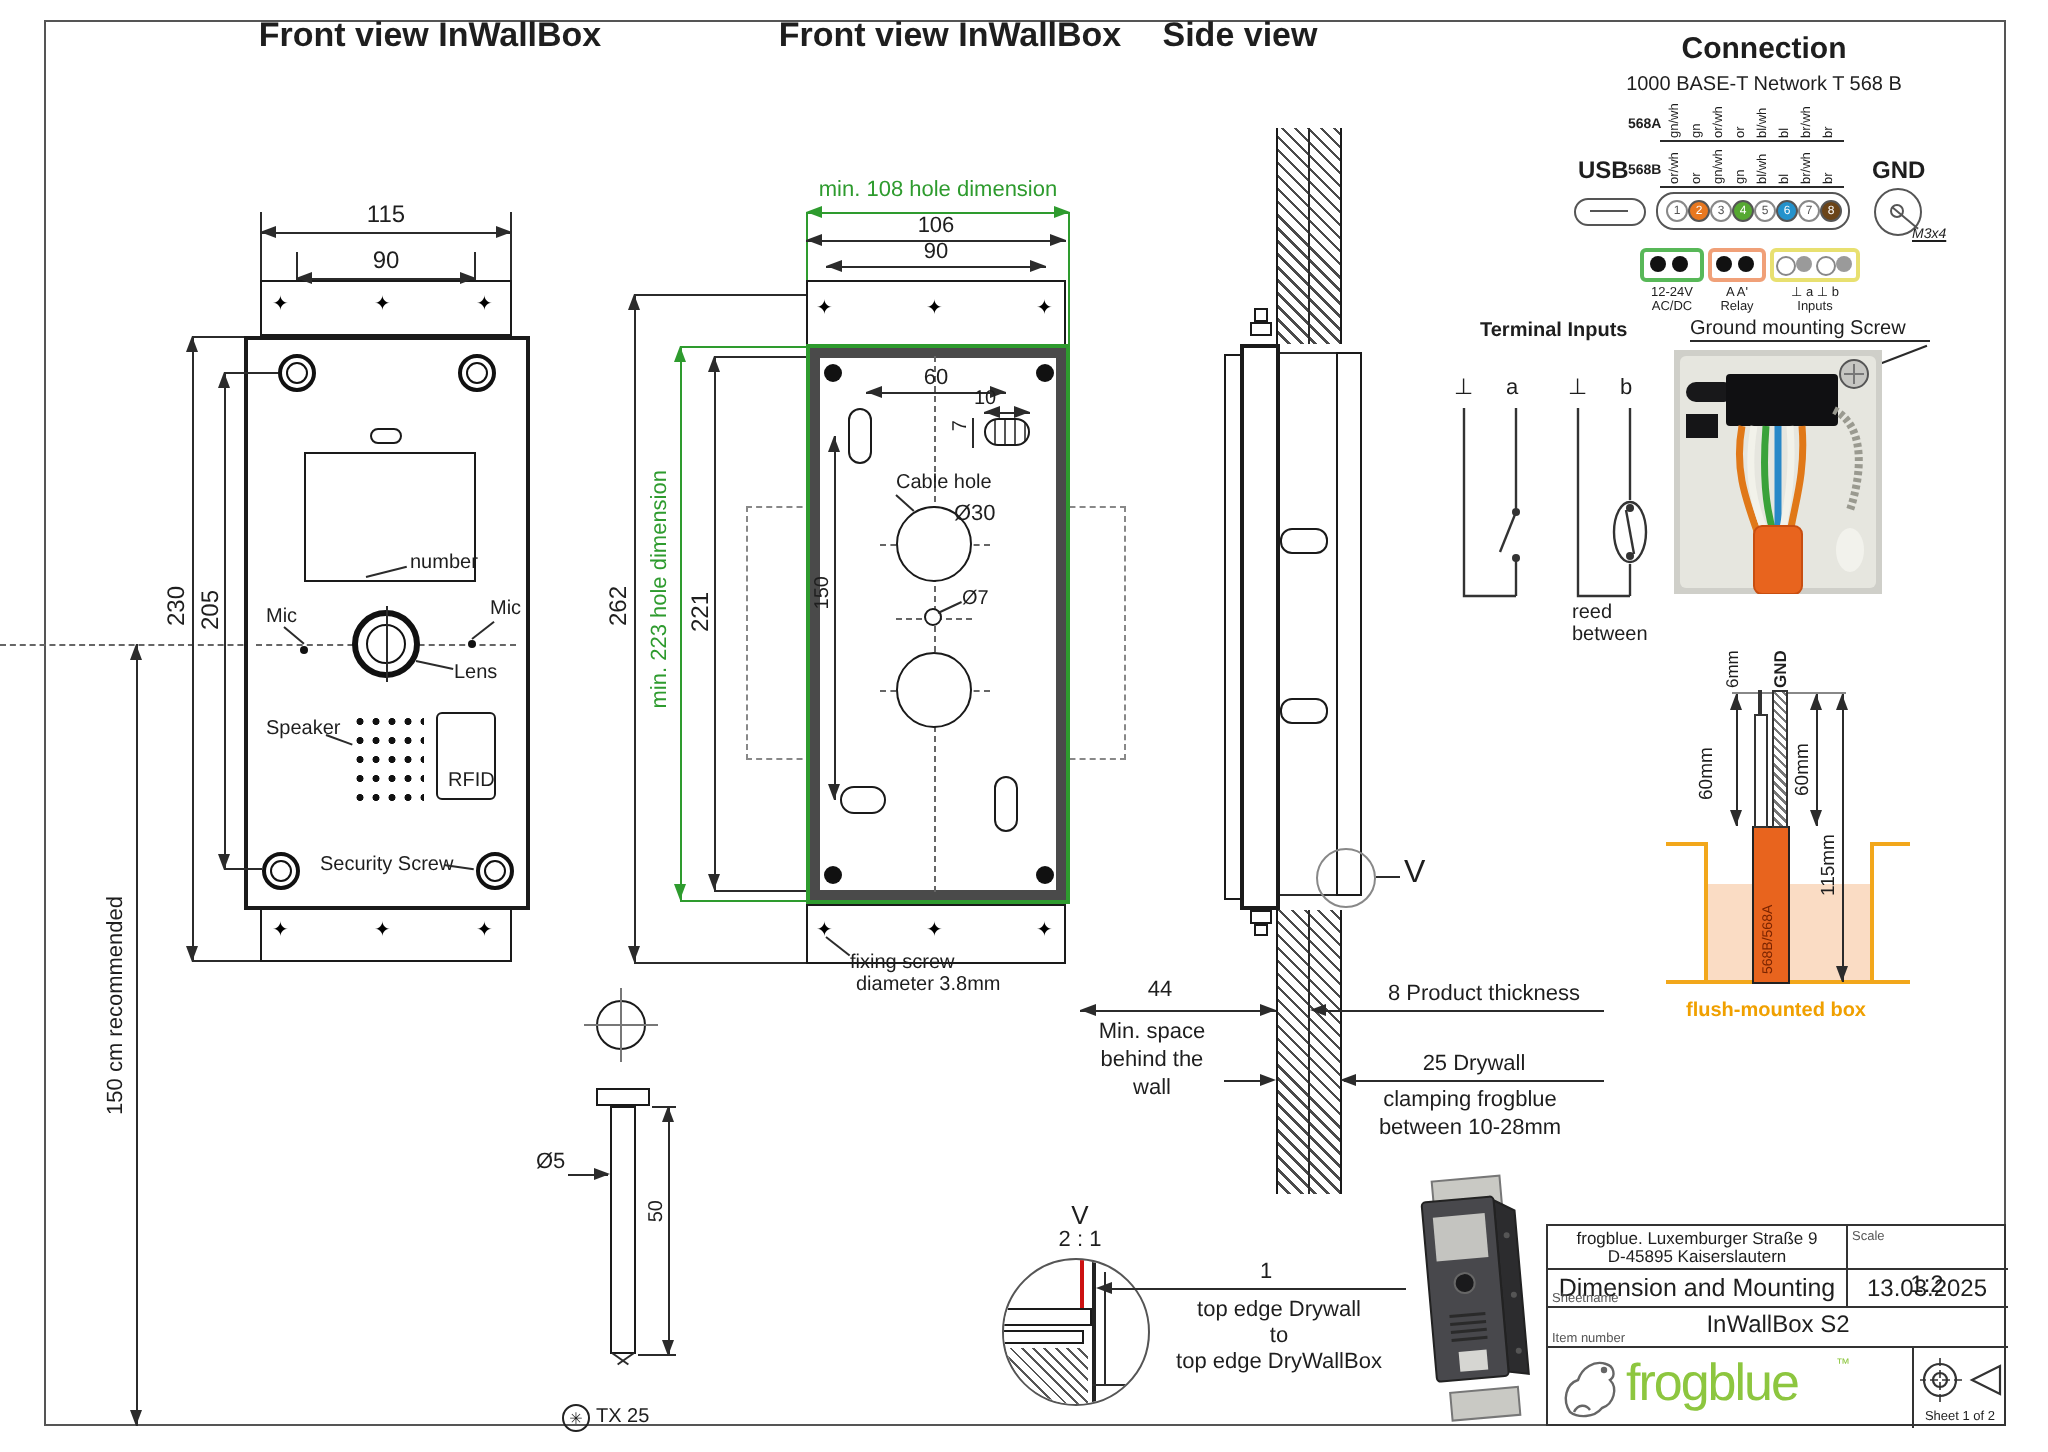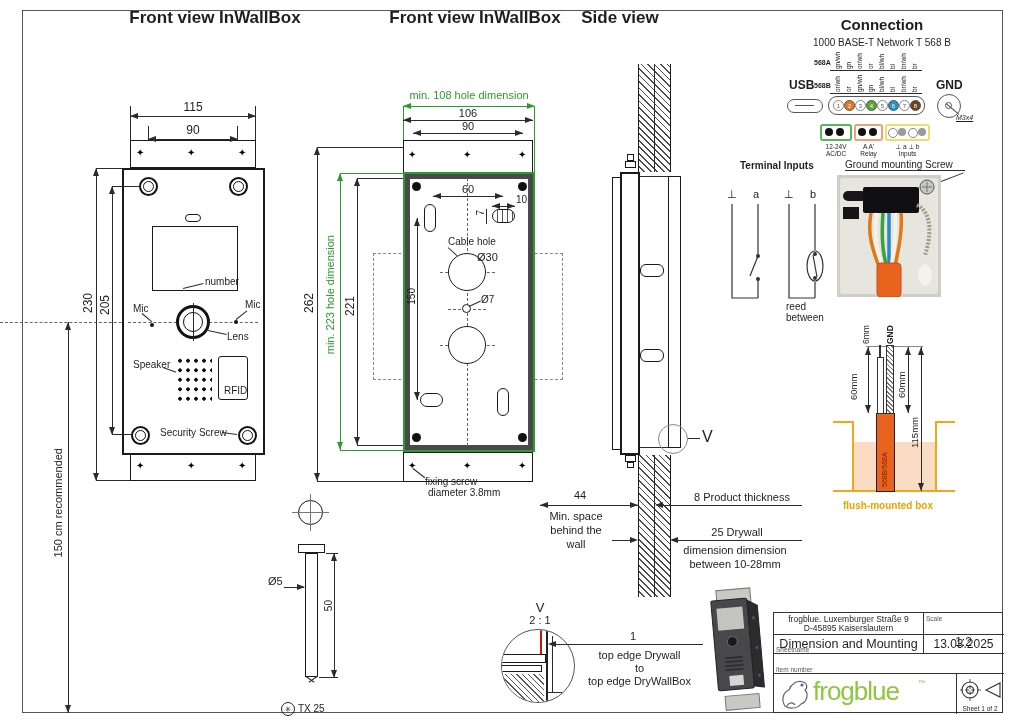--- a/index.html
+++ b/index.html
@@ -172,21 +172,21 @@
   <div class="box crc" style="left:462px;top:304px;width:9px;height:9px"></div>
   <div class="box crc" style="left:448px;top:326px;width:38px;height:38px"></div>
 
   <div class="hl" style="left:433px;top:196px;width:70px"></div>
   <i class="ar l" style="left:433px;top:193px"></i>
     <i class="ar r" style="left:495px;top:193px"></i>
   <div class="lbl ctr" style="left:433px;top:183px;width:70px">60</div>
   <div class="hl" style="left:492px;top:206px;width:23px"></div>
   <i class="ar l" style="left:492px;top:203px"></i>
     <i class="ar r" style="left:507px;top:203px"></i>
-  <div class="lbl t10 ctr" style="left:510px;top:194px;width:23px">10</div>
+  <div class="lbl t10 ctr" style="left:481px;top:194px;width:23px">10</div>
   <div class="vl" style="left:486px;top:209px;height:15px"></div>
   <div class="lbl t10 vt" style="left:475px;top:210px">7</div>
   <div class="vl" style="left:417px;top:218px;height:182px"></div>
   <i class="ar u" style="left:414px;top:218px"></i>
     <i class="ar d" style="left:414px;top:392px"></i>
   <div class="lbl t10 vt" style="left:406px;top:288px">150</div>
 
   <div class="lbl t10" style="left:448px;top:236px">Cable hole</div>
   <div class="ld" style="left:448px;top:247px;width:12px;transform:rotate(42deg)"></div>
   <div class="lbl" style="left:477px;top:251px">Ø30</div>
@@ -247,21 +247,21 @@
   <div class="lbl ctr" style="left:532px;top:524px;width:88px">behind the</div>
   <div class="lbl ctr" style="left:532px;top:538px;width:88px">wall</div>
 
   <div class="lbl" style="left:694px;top:491px">8 Product thickness</div>
   <div class="hl" style="left:694px;top:505px;width:108px"></div>
   <div class="hl" style="left:663px;top:505px;width:31px"></div>
   <i class="ar l" style="left:655px;top:502px"></i>
 
   <div class="lbl ctr" style="left:672px;top:526px;width:130px">25 Drywall</div>
   <div class="hl" style="left:672px;top:540px;width:130px"></div>
-  <div class="lbl ctr" style="left:665px;top:544px;width:140px">dimension dimension</div>
+  <div class="lbl ctr" style="left:665px;top:544px;width:140px">clamping frogblue</div>
   <div class="lbl ctr" style="left:665px;top:558px;width:140px">between 10-28mm</div>
   <div class="hl" style="left:612px;top:540px;width:18px"></div>
   <i class="ar r" style="left:630px;top:537px"></i>
     <i class="ar l" style="left:670px;top:537px"></i>
 
   <div class="lbl t10 b" style="left:740px;top:160px">Terminal Inputs</div>
   <div class="lbl" style="left:727px;top:188px">⊥</div>
   <div class="lbl" style="left:753px;top:188px">a</div>
   <div class="lbl" style="left:784px;top:188px">⊥</div>
   <div class="lbl" style="left:810px;top:188px">b</div>
@@ -467,20 +467,21 @@
     <div class="hl" style="left:0;top:60px;width:230px;background:#333"></div>
     <div class="vl" style="left:149px;top:0;height:40px;background:#333"></div>
     <div class="vl" style="left:182px;top:60px;height:41px;background:#333"></div>
     <div class="lbl t8 ctr" style="left:0;top:2px;width:149px">frogblue. Luxemburger Straße 9</div>
     <div class="lbl t8 ctr" style="left:0;top:11px;width:149px">D-45895 Kaiserslautern</div>
     <div class="lbl t6" style="left:152px;top:2px;color:#555">Scale</div>
     <div class="lbl t12 ctr" style="left:149px;top:23px;width:81px">1:2</div>
     <div class="lbl t12 ctr" style="left:0;top:24px;width:149px;font-size:12.5px">Dimension and Mounting</div>
     <div class="lbl t6" style="left:2px;top:33px;color:#555">Sheetname</div>
     <div class="lbl t12 ctr" style="left:149px;top:25px;width:81px">13.03.2025</div>
+    <div class="lbl t12 ctr" style="left:0;top:43px;width:230px">InWallBox S2</div>
     <div class="lbl t6" style="left:2px;top:53px;color:#555">Item number</div>
     <svg class="ab" style="left:5px;top:63px" width="32" height="36" viewBox="0 0 32 36">
       <g fill="none" stroke="#666" stroke-width="1.2">
         <path d="M6,30 C2,24 4,16 10,14 C12,8 18,4 24,6 C28,7 29,12 26,14 C30,18 28,26 22,28 C18,33 10,33 6,30 Z"></path>
         <path d="M8,30 C10,26 14,26 16,29"></path>
       </g>
       <circle cx="23" cy="9" r="1.6" fill="#666"></circle>
     </svg>
     <div class="lbl" style="left:39px;top:64px;font-size:26px;color:#8dc63f;letter-spacing:-1px">frogblue</div>
     <div class="lbl t7" style="left:144px;top:66px;color:#8dc63f">™</div>

